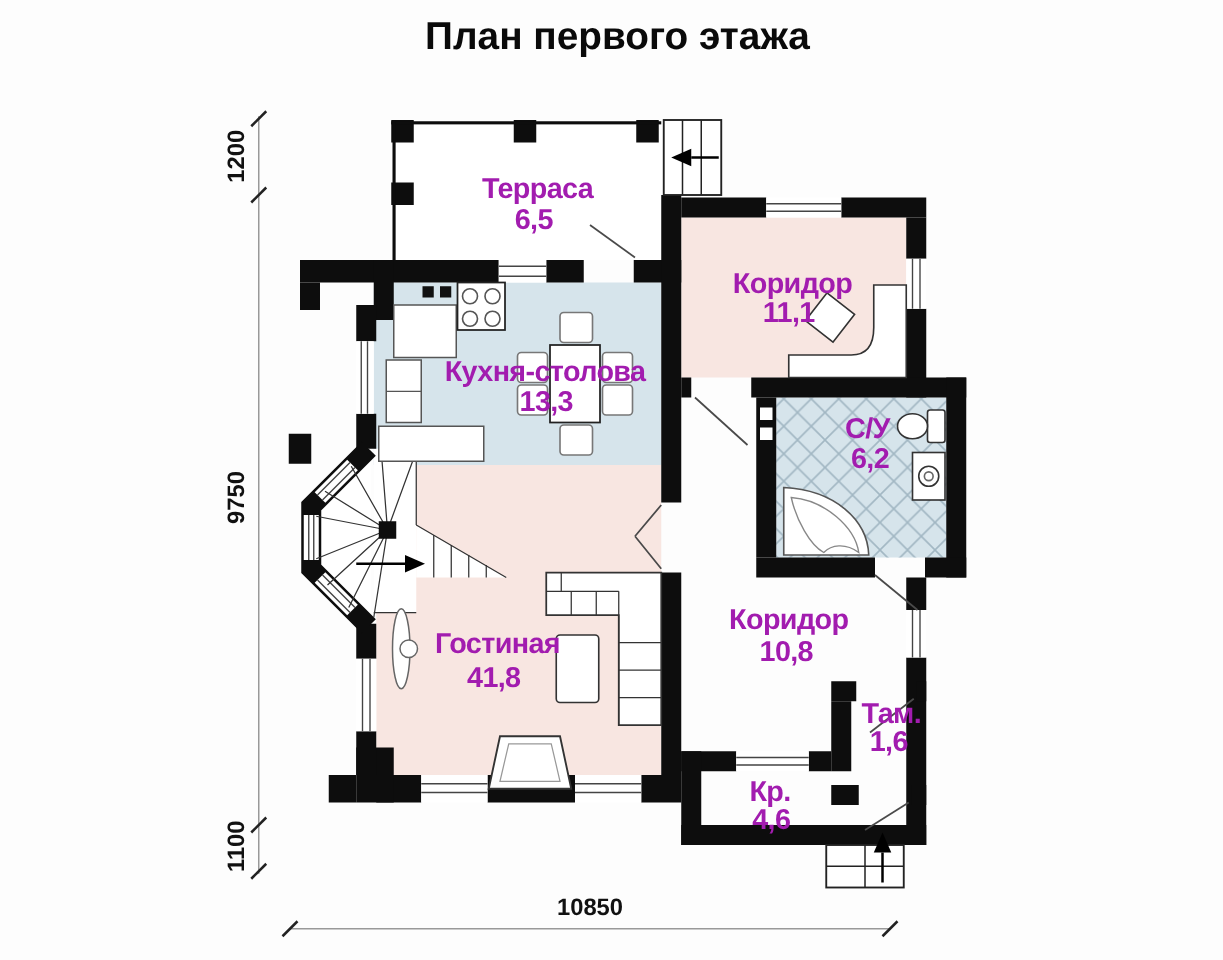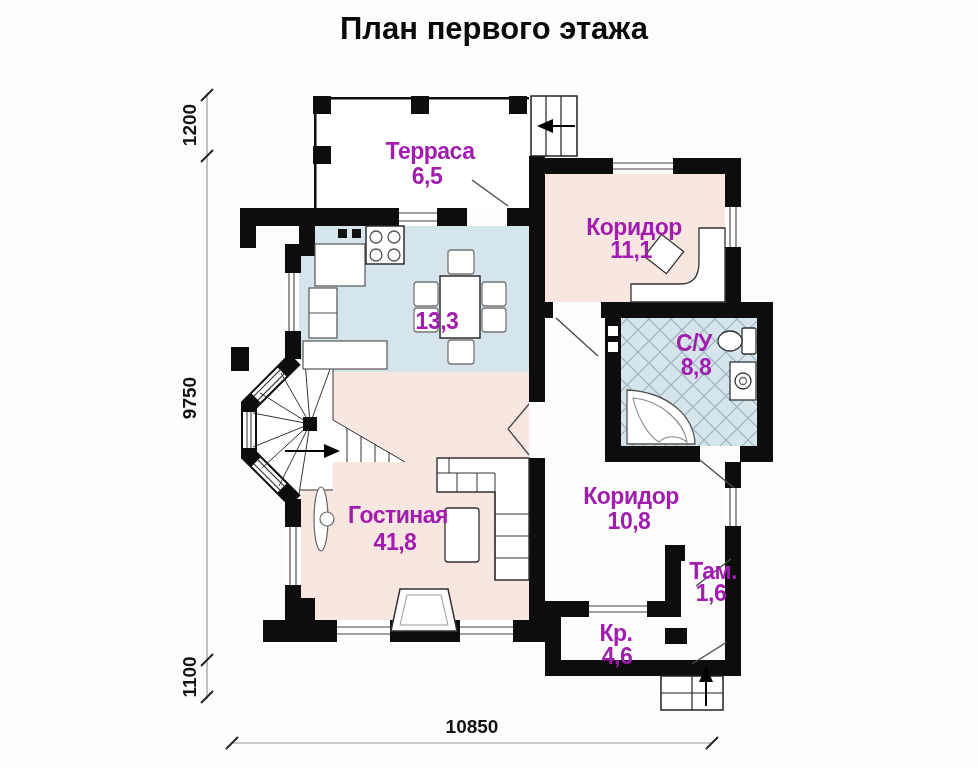--- a/index.html
+++ b/index.html
@@ -263,24 +263,25 @@
   </svg>
 
   <div class="ttl" style="left:494px;top:29px">План первого этажа</div>
 
   <div class="lbl" style="left:430px;top:151px">Терраса</div>
   <div class="lbl" style="left:427px;top:176px">6,5</div>
 
   <div class="lbl" style="left:634px;top:227px">Коридор</div>
   <div class="lbl" style="left:631px;top:250px">11,1</div>
 
+  <div class="lbl" style="left:436px;top:297px">Кухня-столова</div>
   <div class="lbl" style="left:437px;top:321px">13,3</div>
 
   <div class="lbl" style="left:694px;top:343px">С/У</div>
-  <div class="lbl" style="left:696px;top:367px">8,8</div>
+  <div class="lbl" style="left:696px;top:367px">6,2</div>
 
   <div class="lbl" style="left:398px;top:515px">Гостиная</div>
   <div class="lbl" style="left:395px;top:542px">41,8</div>
 
   <div class="lbl" style="left:631px;top:496px">Коридор</div>
   <div class="lbl" style="left:629px;top:521px">10,8</div>
 
   <div class="lbl" style="left:713px;top:571px">Там.</div>
   <div class="lbl" style="left:711px;top:593px">1,6</div>
 

